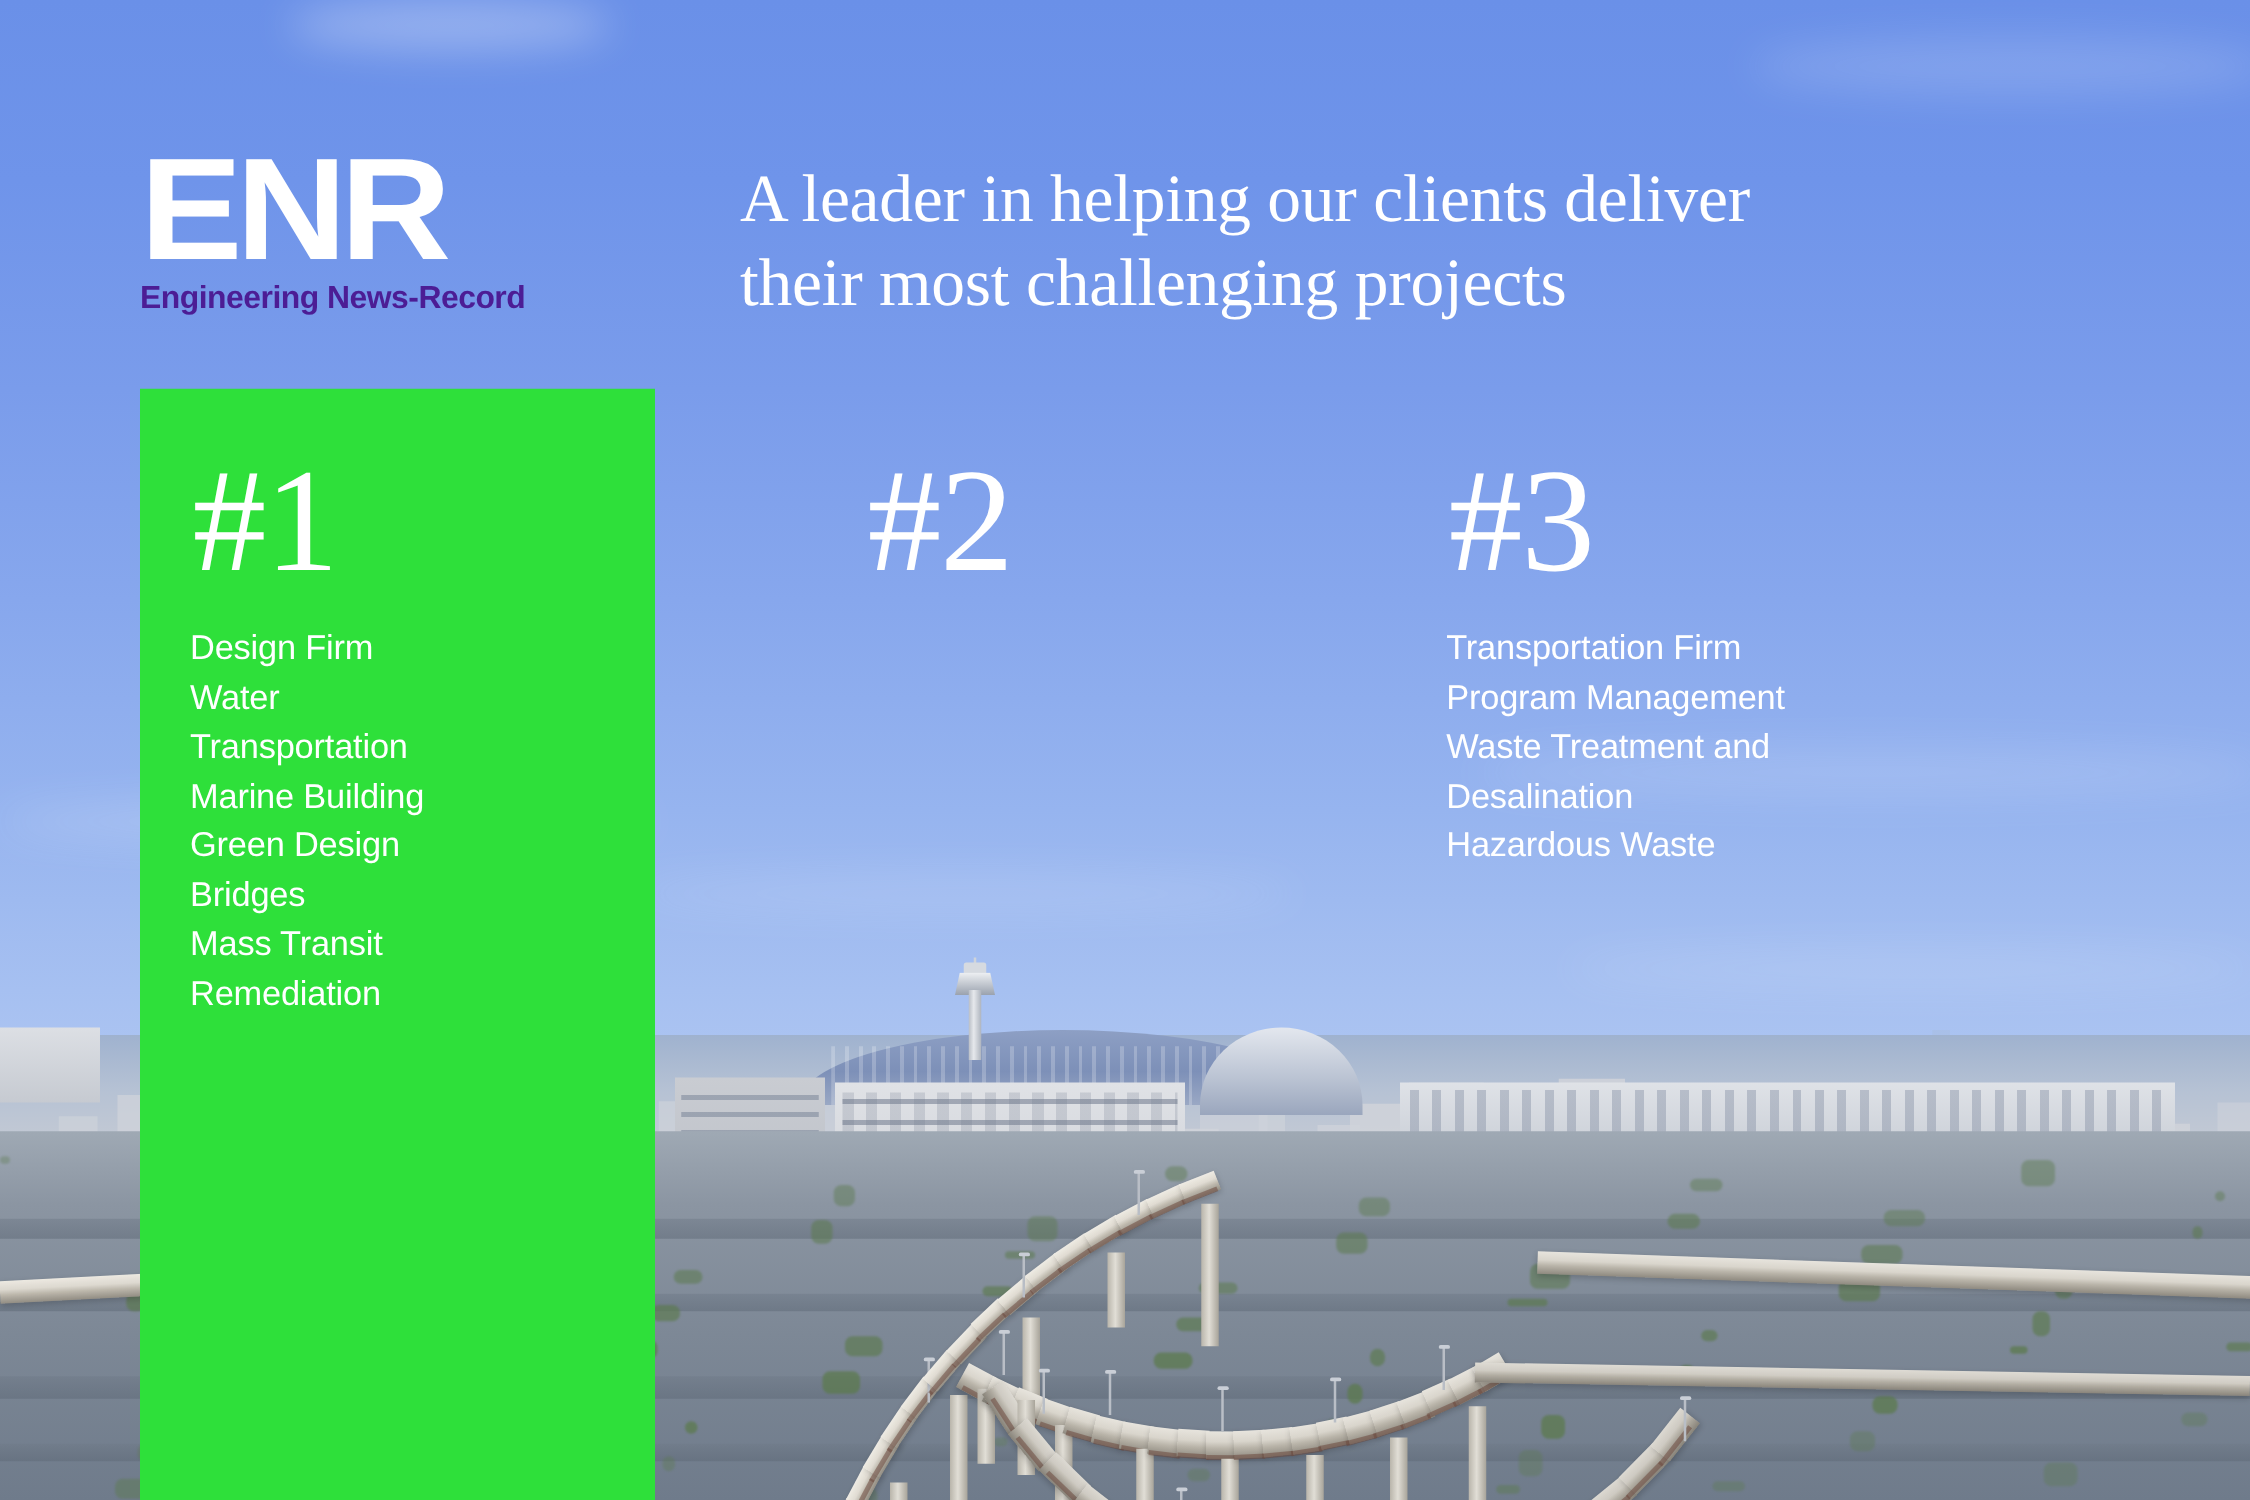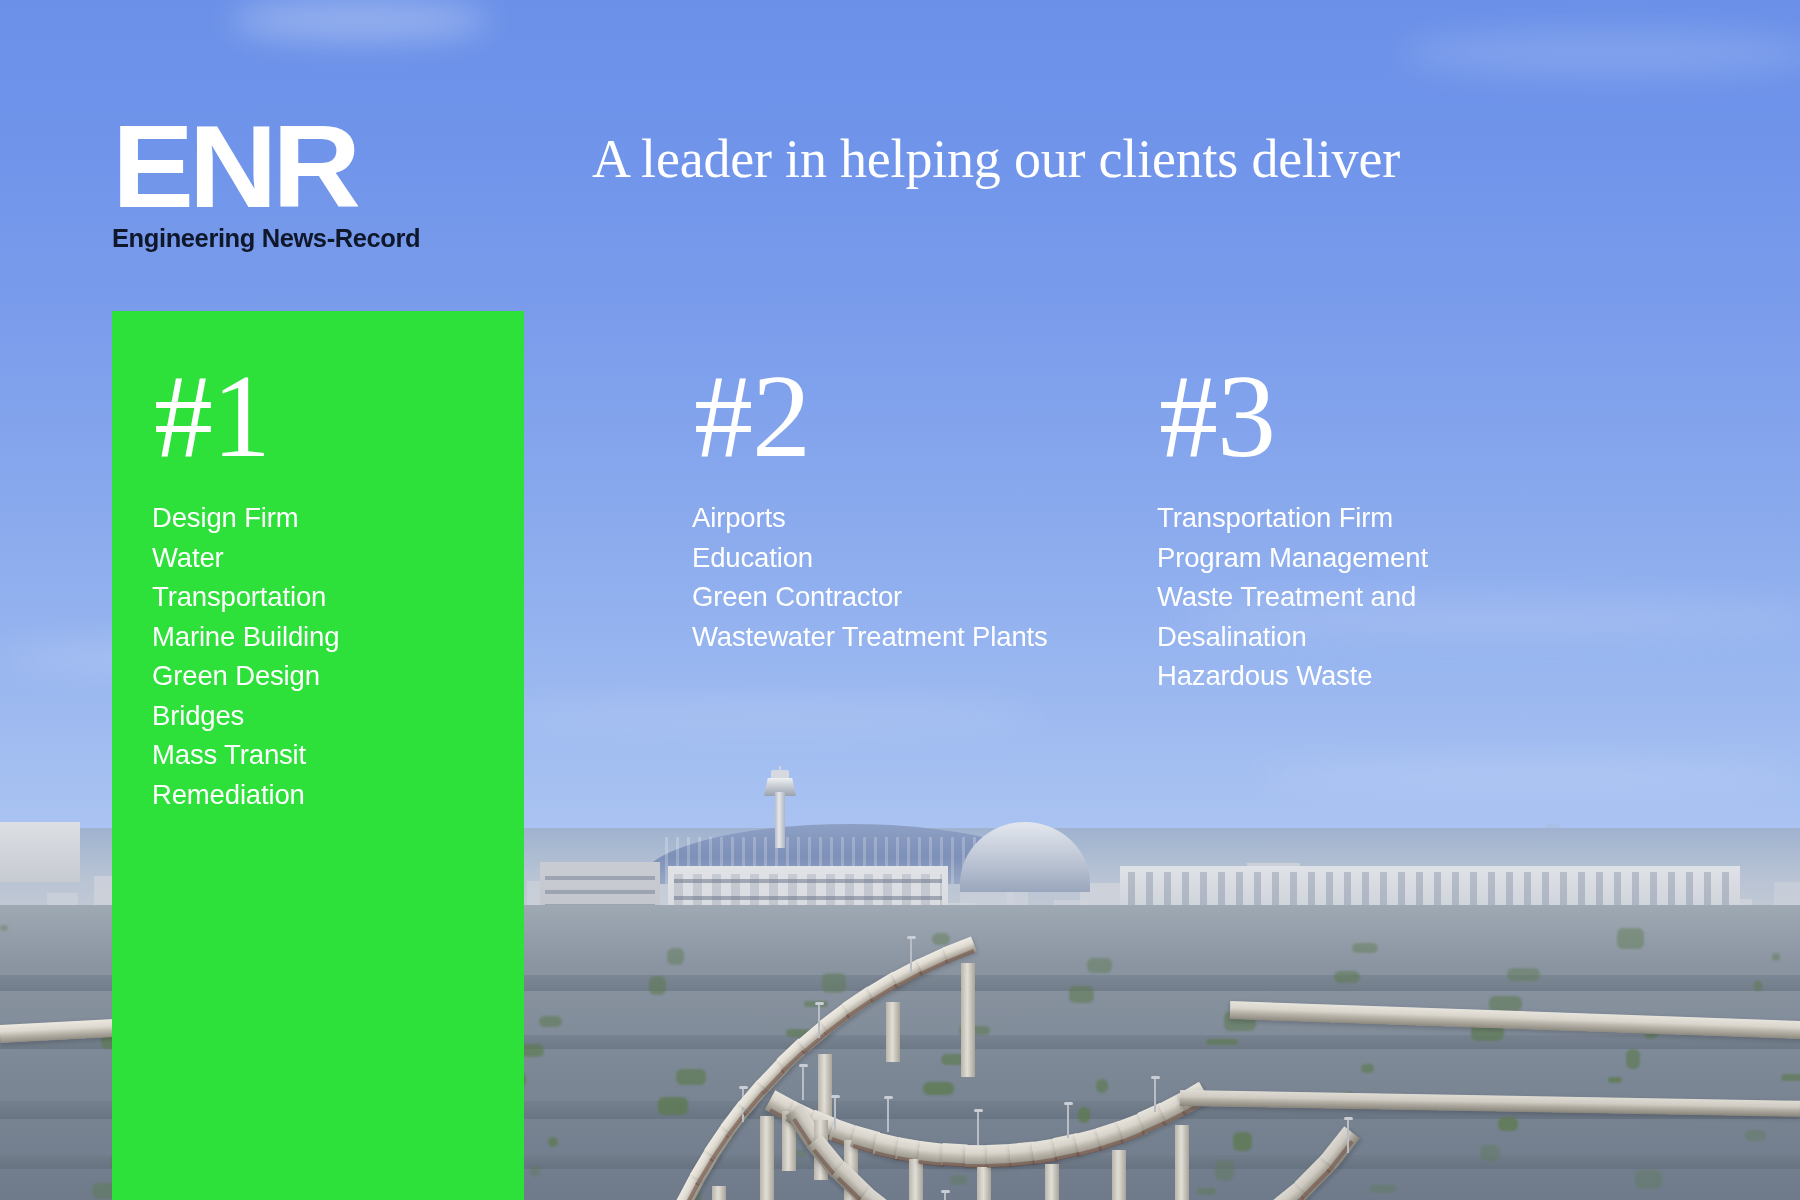--- a/index.html
+++ b/index.html
@@ -167,21 +167,21 @@
     color:#ffffff;
     transform:scaleX(1.06);
     transform-origin:left center;
   }
   #logo .tagline {
     margin-top:6px;
     font-family:"Liberation Sans", sans-serif;
     font-weight:700;
     font-size:25.5px;
     letter-spacing:-0.4px;
-    color:#0f172a;
+    color:#4c1d95;
     white-space:nowrap;
   }
 
   
   #headline {
     position:absolute; left:592px; top:126px; width:920px;
     font-family:"Liberation Serif", serif;
     font-weight:400;
     font-size:54px;
     line-height:1.24;
@@ -516,46 +516,41 @@
 
 <div id="content">
 
   <div id="logo">
     <div class="wordmark">ENR</div>
     <div class="tagline">Engineering News-Record</div>
   </div>
 
   <div id="headline">
     <span>A leader in helping our clients deliver</span>
+    <span>their most challenging projects</span>
   </div>
 
   <div id="green-panel"></div>
 
   <div class="rank-col" id="col-1">
     <div class="rank-num">#1</div>
     <ul class="rank-list">
       <li>Design Firm</li>
       <li>Water</li>
       <li>Transportation</li>
       <li>Marine Building</li>
       <li>Green Design</li>
       <li>Bridges</li>
       <li>Mass Transit</li>
       <li>Remediation</li>
     </ul>
   </div>
 
   <div class="rank-col" id="col-2">
     <div class="rank-num">#2</div>
-    <ul class="rank-list">
-      <li>Airports</li>
-      <li>Education</li>
-      <li>Green Contractor</li>
-      <li>Wastewater Treatment Plants</li>
-    </ul>
   </div>
 
   <div class="rank-col" id="col-3">
     <div class="rank-num">#3</div>
     <ul class="rank-list">
       <li>Transportation Firm</li>
       <li>Program Management</li>
       <li class="wrap">Waste Treatment and Desalination</li>
       <li>Hazardous Waste</li>
     </ul>

